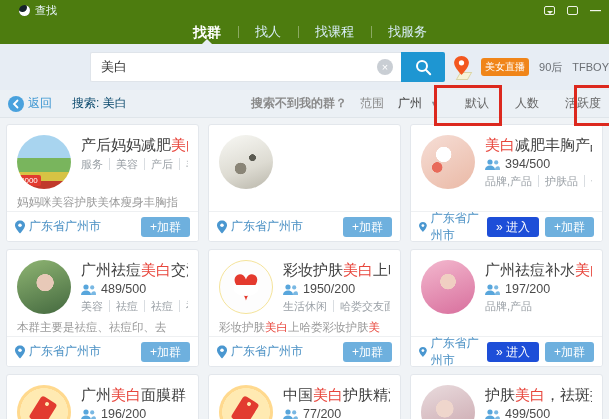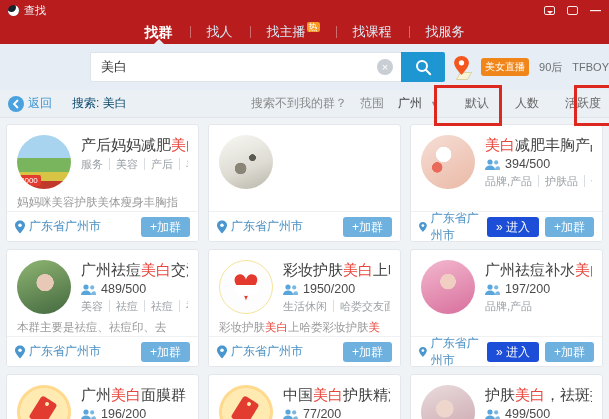--- a/index.html
+++ b/index.html
@@ -1,20 +1,20 @@
 <!DOCTYPE html>
 <html><head>
 <meta charset="utf-8">
 <style>
   * { margin:0; padding:0; box-sizing:border-box; }
   body { background:#fff; font-family:"Liberation Sans","DejaVu Sans",sans-serif; }
   .app { position:relative; width:609px; height:419px; overflow:hidden; background:#f0f3f6; }
 
   
-  .header { position:absolute; top:0; left:0; right:0; height:56px; background:#b91c1c; }
+  .header { position:absolute; top:0; left:0; right:0; height:56px; background:#4d7c0f;padding-left:11px; }
   .titlebar { display:flex; align-items:center; height:20px; padding:0 8px; }
   .qq-icon { width:11px; height:11px; border-radius:50%; background:#16232b;
              box-shadow:inset -2px -3px 0 1px #fff; margin-right:5px; }
   .win-title { color:#eaf6fc; font-size:11px; }
   .win-controls { margin-left:auto; display:flex; align-items:center; gap:12px; }
   .wc { width:11px; height:9px; border:1px solid #fff; border-radius:2px; opacity:.9; position:relative; }
   .wc.bubble::after { content:""; position:absolute; left:2px; bottom:-3px; border:3px solid transparent; border-top-color:#fff; }
   .wc-min { color:#fff; font-size:11px; line-height:9px; font-weight:bold; opacity:.95; }
 
   .tabs { display:flex; justify-content:center; align-items:center; height:24px; }
@@ -44,21 +44,21 @@
   .live-badge { margin-left:12px; background:#f08519; color:#fff; font-size:10px; padding:2px 4px; border-radius:3px;
                 white-space:nowrap; cursor:pointer; }
   .quick-link { margin-left:10px; color:#6b6f74; font-size:11px; white-space:nowrap; cursor:pointer; }
 
   
   .filter-bar { position:absolute; top:90px; left:0; right:0; height:28px; background:#ebf0f5;
                 border-bottom:1px solid #dfe5ea; display:flex; align-items:center; padding:0 8px; font-size:12px; }
   .back-btn { display:flex; align-items:center; gap:4px; color:#3c96d2; cursor:pointer; }
   .query-label { margin-left:20px; color:#0c4a6e; }
   .filter-right { margin-left:auto; display:flex; align-items:center; }
-  .not-found { color:#8a8a8a; margin-right:13px; cursor:pointer; }
+  .not-found { color:#8a8a8a; margin-right:13px; cursor:pointer;font-weight:bold; }
   .scope-label { color:#8a8a8a; }
   .scope-dropdown { margin-left:14px; color:#444; cursor:pointer; display:flex; align-items:center; gap:8px; }
   .caret { color:#8a9097; font-size:9px; }
   .sort-option { margin-left:26px; color:#666; cursor:pointer; white-space:nowrap; }
 
   
   .anno { position:absolute; border:3px solid #dc281e; z-index:9; pointer-events:none; }
   .anno-scope { left:434px; top:85px; width:68px; height:41px; }
   .anno-sort  { left:574px; top:85px; width:46px; height:41px; }
 
@@ -125,21 +125,20 @@
       <span class="win-title">查找</span>
       <span class="win-controls">
         <span class="wc bubble"></span>
         <span class="wc"></span>
         <span class="wc-min">—</span>
       </span>
     </div>
     <div class="tabs">
       <div class="tab active"><span>找群</span></div>
       <div class="tab"><span>找人</span></div>
-      <div class="tab"><span>找主播</span><span class="hot-badge">热</span></div>
       <div class="tab"><span>找课程</span></div>
       <div class="tab"><span>找服务</span></div>
     </div>
   </div>
 
   <div class="search-strip">
     <div class="search-box">
       <input class="search-input" value="美白" style="">
       <span class="clear-icon">×</span>
     </div>

